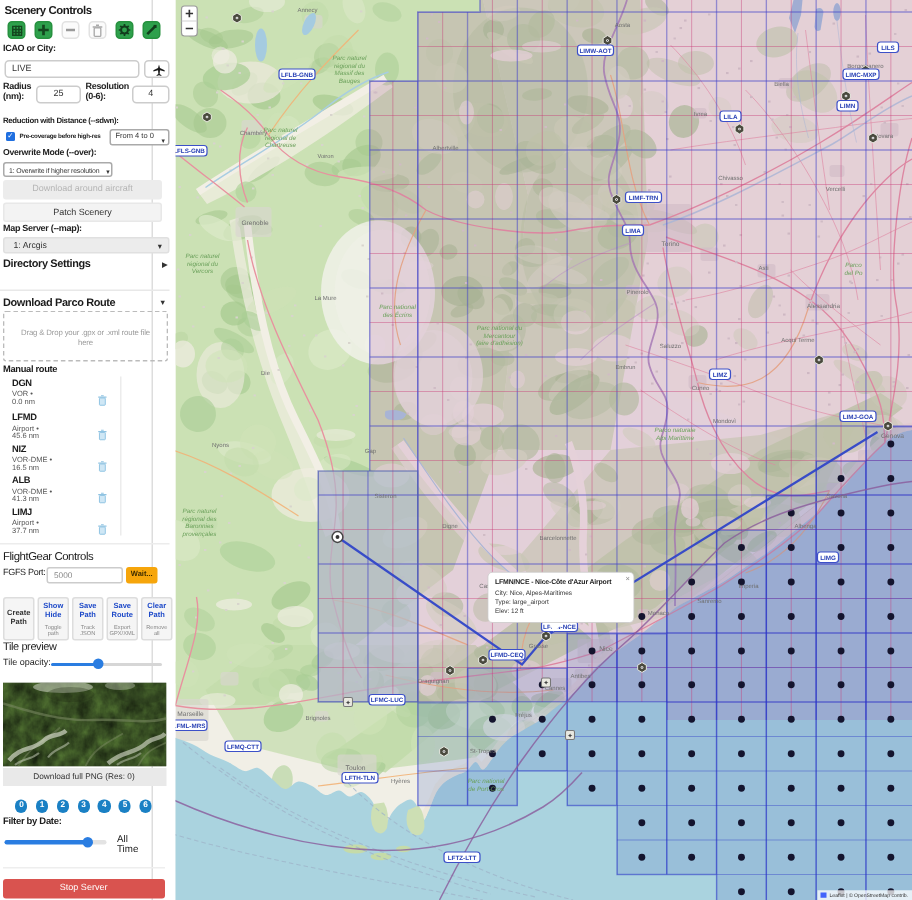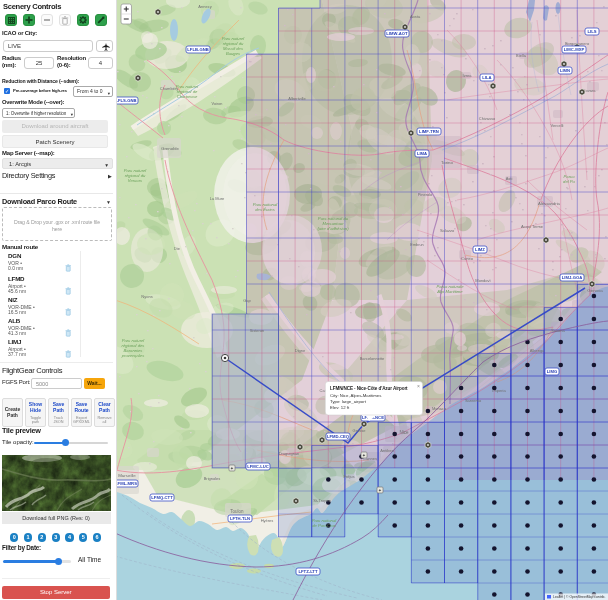--- a/index.html
+++ b/index.html
@@ -1,17 +1,17 @@
 <!DOCTYPE html>
 <html><head><meta charset="utf-8"><title>FG Scenery</title>
 <style>
 *{margin:0;padding:0}
 body{font-family:"Liberation Sans",sans-serif;background:#fff}
 #page{position:relative;width:608px;height:600px;overflow:hidden}
-#sidebar{position:absolute;left:0;top:0;width:117px;height:600px;background:#fff;border-right:1px solid #ddd;box-sizing:border-box;z-index:5}
+#sidebar{position:absolute;left:0;top:0;width:102px;height:600px;background:#fff;border-right:1px solid #ddd;box-sizing:border-box;z-index:5}
 </style></head>
 <body>
 <div id="page">
 <div id="sidebar">
 <div style="position:absolute;left:3px;top:2px;font-size:7.6px;font-weight:bold;color:#1b1b1b;letter-spacing:-.3px">Scenery Controls</div>
 <div style="position:absolute;top:14px;width:11.5px;height:11.5px;border-radius:3px;box-sizing:border-box;left:5px;background:#2ea04c;border:1px solid #27913f;">
         <svg width="7" height="7" viewBox="0 0 7 7" style="position:absolute;left:1.5px;top:1.5px">
           <rect x=".5" y=".5" width="6" height="6" fill="none" stroke="#14471f" stroke-width="1"></rect>
           <line x1="2.6" y1="0" x2="2.6" y2="7" stroke="#14471f"></line>
           <line x1="4.6" y1="0" x2="4.6" y2="7" stroke="#14471f"></line>
@@ -72,21 +72,21 @@
 <div style="position:absolute;left:2px;top:78px;font-size:5.2px;font-weight:bold;color:#222;white-space:nowrap;letter-spacing:-.2px">Reduction with Distance (--sdwn):</div>
 <div style="position:absolute;left:4px;top:88px;width:6px;height:6px;background:#1f6fe0;border-radius:1px;color:#fff;font-size:5px;line-height:6px;text-align:center">✓</div>
 <div style="position:absolute;left:13px;top:88px;font-size:4.2px;font-weight:bold;color:#222;white-space:nowrap;letter-spacing:-.15px">Pre-coverage before high-res</div>
 <div style="position:absolute;left:73px;top:86px;width:40px;height:11px;border:1px solid #aaa;border-radius:2px;box-sizing:border-box;background:#fff;font-size:5px;color:#333;line-height:9.5px;padding-left:3px;white-space:nowrap">From 4 to 0<span style="position:absolute;right:2px;top:2px;font-size:4.5px">▾</span></div>
 <div style="position:absolute;left:2px;top:99px;font-size:5.8px;font-weight:bold;color:#222;letter-spacing:-.2px">Overwrite Mode (--over):</div>
 <div style="position:absolute;left:2px;top:107.5px;width:73px;height:10.5px;border:1px solid #aaa;border-radius:2px;box-sizing:border-box;background:#fff;font-size:4.6px;color:#333;line-height:9px;padding-left:3px;white-space:nowrap;letter-spacing:-.1px">1: Overwrite if higher resolution<span style="position:absolute;right:1px;top:1.5px;font-size:4.5px">▾</span></div>
 <div style="position:absolute;left:2px;top:120px;width:106px;height:13px;background:#ececec;border-radius:2px;font-size:6px;color:#b5b5b5;line-height:13px;text-align:center">Download around aircraft</div>
 <div style="position:absolute;left:2px;top:135px;width:106px;height:13px;background:#f3f3f3;border:1px solid #e8e8e8;box-sizing:border-box;border-radius:2px;font-size:6px;color:#333;line-height:12px;text-align:center">Patch Scenery</div>
 <div style="position:absolute;left:2px;top:149.5px;font-size:6px;font-weight:bold;color:#222;letter-spacing:-.2px">Map Server (--map):</div>
 <div style="position:absolute;left:2px;top:157.5px;width:111px;height:11px;background:#ececec;border:1px solid #e0e0e0;box-sizing:border-box;border-radius:2px;font-size:5.8px;color:#333;line-height:10px;padding-left:6px">1: Arcgis<span style="position:absolute;right:4px;top:1px;font-size:5.5px">▾</span></div>
-<div style="position:absolute;left:2px;top:171px;font-size:7.3px;font-weight:normal;color:#1b1b1b;letter-spacing:-.25px">Directory Settings</div>
+<div style="position:absolute;left:2px;top:171px;font-size:7.3px;font-weight:bold;color:#1b1b1b;letter-spacing:-.25px">Directory Settings</div>
 <div style="position:absolute;left:108px;top:173px;font-size:5px;color:#333">▶</div>
 <div style="position:absolute;left:0px;top:192.5px;width:113px;height:1px;background:#e8e8e8"></div>
 <div style="position:absolute;left:2px;top:196.5px;font-size:7.3px;font-weight:bold;color:#1b1b1b;letter-spacing:-.25px">Download Parco Route</div>
 <div style="position:absolute;left:106px;top:198.5px;font-size:5px;color:#333">▼</div>
 <div style="position:absolute;left:2px;top:207px;width:110px;height:34px;border:1px dashed #bbb;border-radius:2px;box-sizing:border-box;font-size:5.2px;color:#9a9a9a;text-align:center;padding-top:11px;line-height:6.5px;letter-spacing:-.1px">Drag &amp; Drop your .gpx or .xml route file<br>here</div>
 <div style="position:absolute;left:2px;top:243px;font-size:6.2px;font-weight:bold;color:#1b1b1b;letter-spacing:-.2px">Manual route</div>
 <div style="position:absolute;left:8px;top:252px;font-size:6.2px;font-weight:bold;color:#1b1b1b;letter-spacing:-.2px">DGN</div>
 <div style="position:absolute;left:8px;top:259.5px;font-size:5px;color:#555">VOR •</div>
 <div style="position:absolute;left:8px;top:264.5px;font-size:5px;color:#555">0.0 nm</div>
 <div style="position:absolute;left:65px;top:258px;width:8px;height:9px"><svg width="6.5" height="8" viewBox="0 0 8 9">
@@ -144,21 +144,21 @@
         <div style="font-size:3.8px;color:#888;line-height:4.2px;margin-top:2.5px">Track<br>JSON</div>
       </div>
 <div style="position:absolute;left:71px;top:398px;width:21px;height:29px;background:#f5f5f5;border:1px solid #ddd;border-radius:2px;box-sizing:border-box;text-align:center">
         <div style="font-size:5px;font-weight:bold;color:#1d49c8;line-height:5.5px;margin-top:3px">Save<br>Route</div>
         <div style="font-size:3.8px;color:#888;line-height:4.2px;margin-top:2.5px">Export<br>GPX/XML</div>
       </div>
 <div style="position:absolute;left:94px;top:398px;width:21px;height:29px;background:#f5f5f5;border:1px solid #ddd;border-radius:2px;box-sizing:border-box;text-align:center">
         <div style="font-size:5px;font-weight:bold;color:#1d49c8;line-height:5.5px;margin-top:3px">Clear<br>Path</div>
         <div style="font-size:3.8px;color:#888;line-height:4.2px;margin-top:2.5px">Remove<br>all</div>
       </div>
-<div style="position:absolute;left:2px;top:426px;font-size:7.3px;font-weight:bold;color:#1b1b1b;letter-spacing:-.25px">Tile preview</div>
+<div style="position:absolute;left:2px;top:426px;font-size:7.3px;font-weight:normal;color:#1b1b1b;letter-spacing:-.25px">Tile preview</div>
 <div style="position:absolute;left:2px;top:439px;font-size:6px;color:#222">Tile opacity:</div>
 <div style="position:absolute;left:34px;top:441.5px;width:74px;height:2.5px;border-radius:2px;background:linear-gradient(to right,#2a7de1 0,#2a7de1 43%,#d6d6d6 43%)"></div>
 <div style="position:absolute;left:62px;top:438.5px;width:7px;height:7px;border-radius:50%;background:#2a7de1"></div>
 <div style="position:absolute;left:1.5px;top:455px;width:109px;height:56px;overflow:hidden"><svg width="109" height="56" viewBox="0 0 109 56">
           <defs>
             <filter id="terr" x="0" y="0" width="100%" height="100%" color-interpolation-filters="sRGB">
               <feTurbulence type="fractalNoise" baseFrequency="0.12 0.09" numOctaves="4" seed="11" result="n"></feTurbulence>
               <feColorMatrix in="n" type="matrix" values="0.30 0 0 0 0.07  0.42 0 0 0 0.10  0.18 0 0 0 0.05  0 0 0 0 1"></feColorMatrix>
             </filter>
           </defs>

